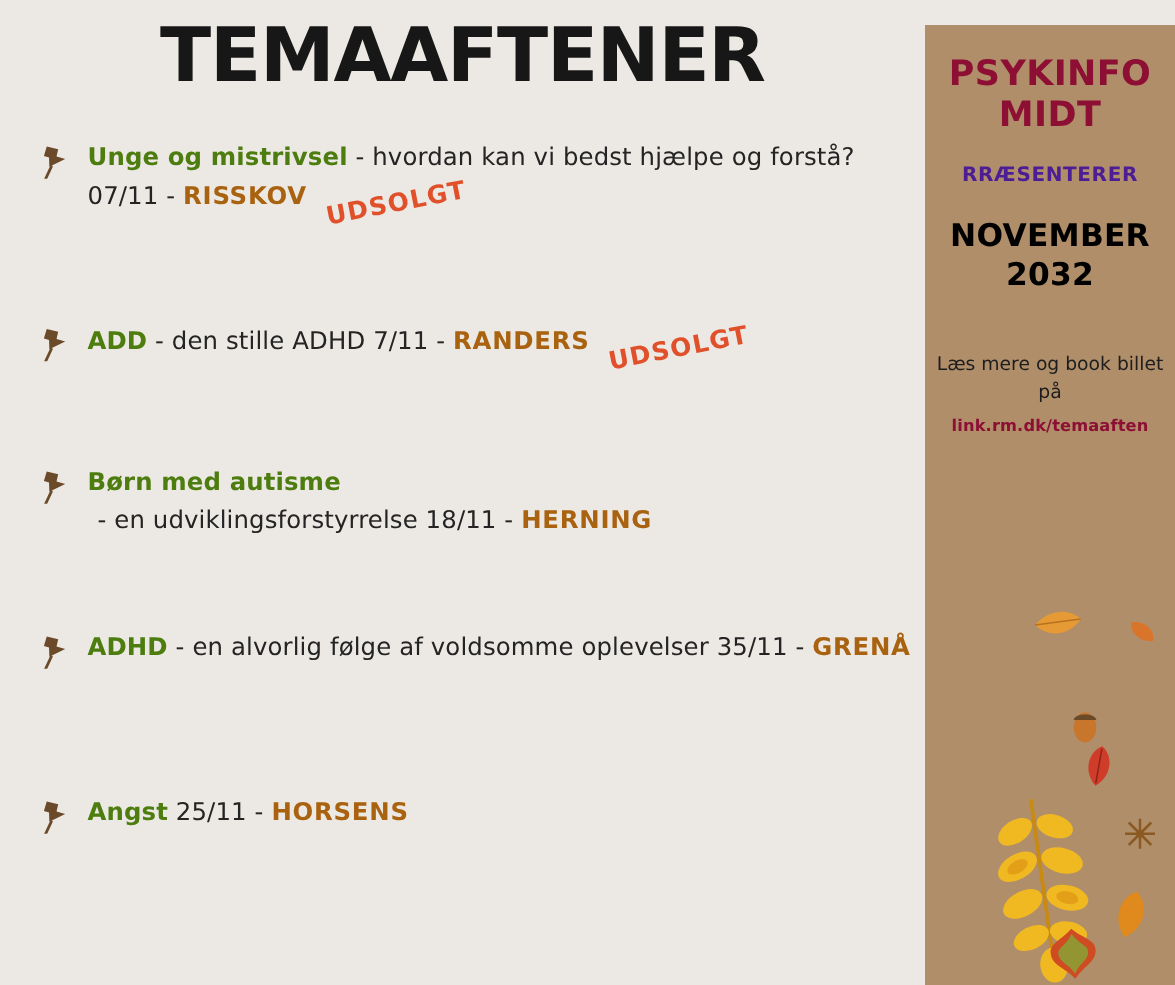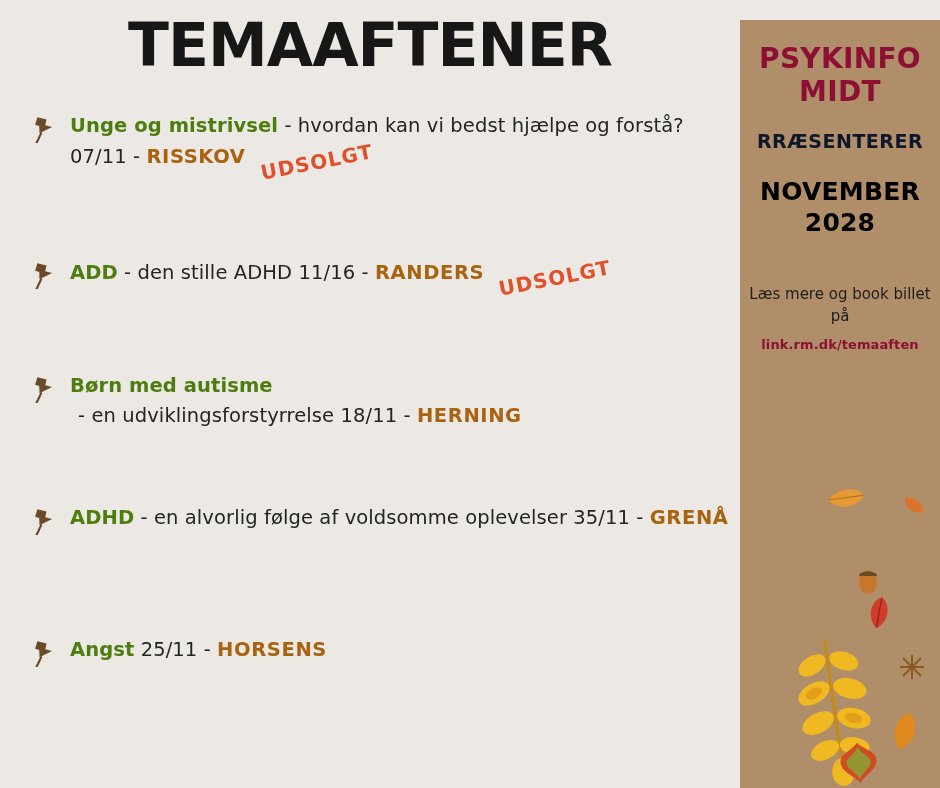--- a/index.html
+++ b/index.html
@@ -96,23 +96,23 @@
   .brand {
     margin-top: 22px;
     font-size: 28px;
     font-weight: bold;
     color: #8d1034;
     line-height: 1.18;
     letter-spacing: 0.3px;
   }
   .presents {
     margin-top: 22px;
-    font-size: 19px;
-    font-weight: bold;
-    color: #0f172a;
+    font-size: 16px;
+    font-weight: bold;
+    color: #4c1d95;
     letter-spacing: 0.5px;
   }
   .month {
     margin-top: 24px;
     font-size: 25px;
     font-weight: bold;
     color: #000000;
     line-height: 1.25;
     letter-spacing: 0.2px;
   }
@@ -161,21 +161,21 @@
       <div class="event" style="min-height:78px;">
         <span class="pin-icon">
           <svg width="30" height="30" viewBox="0 0 30 30">
             <g transform="rotate(-18 15 15)">
               <path d="M13 3 L21 8 L18 13 L24 17 L10 19 L12 12 L8.5 9.5 Z" fill="#6b4a2a"></path>
               <path d="M11.5 19.5 L4 27.5" stroke="#6b4a2a" stroke-width="2.2" fill="none" stroke-linecap="round"></path>
             </g>
           </svg>
         </span>
         <div class="ev-line">
-          <span class="ev-strong">ADD</span><span> - den stille ADHD 11/16 - </span><span class="ev-city">RANDERS</span><span class="sold-out">UDSOLGT</span>
+          <span class="ev-strong">ADD</span><span> - den stille ADHD 7/11 - </span><span class="ev-city">RANDERS</span><span class="sold-out">UDSOLGT</span>
         </div>
       </div>
 
       <div class="event" style="min-height:96px;">
         <span class="pin-icon">
           <svg width="30" height="30" viewBox="0 0 30 30">
             <g transform="rotate(-18 15 15)">
               <path d="M13 3 L21 8 L18 13 L24 17 L10 19 L12 12 L8.5 9.5 Z" fill="#6b4a2a"></path>
               <path d="M11.5 19.5 L4 27.5" stroke="#6b4a2a" stroke-width="2.2" fill="none" stroke-linecap="round"></path>
             </g>
@@ -222,21 +222,21 @@
 
     <div class="brand">
       <div>PSYKINFO</div>
       <div>MIDT</div>
     </div>
 
     <div class="presents">RRÆSENTERER</div>
 
     <div class="month">
       <div>NOVEMBER</div>
-      <div>2028</div>
+      <div>2032</div>
     </div>
 
     <div class="booking">
       <span>Læs mere og book billet på</span>
       <span class="booking-link">link.rm.dk/temaaften</span>
     </div>
 
     <svg class="leaves" viewBox="0 0 200 788">
       <g transform="translate(88,480) rotate(-20)">
         <path d="M0 0 C14 -8 30 -4 36 8 C26 16 8 16 0 0 Z" fill="#e59a36"></path>

